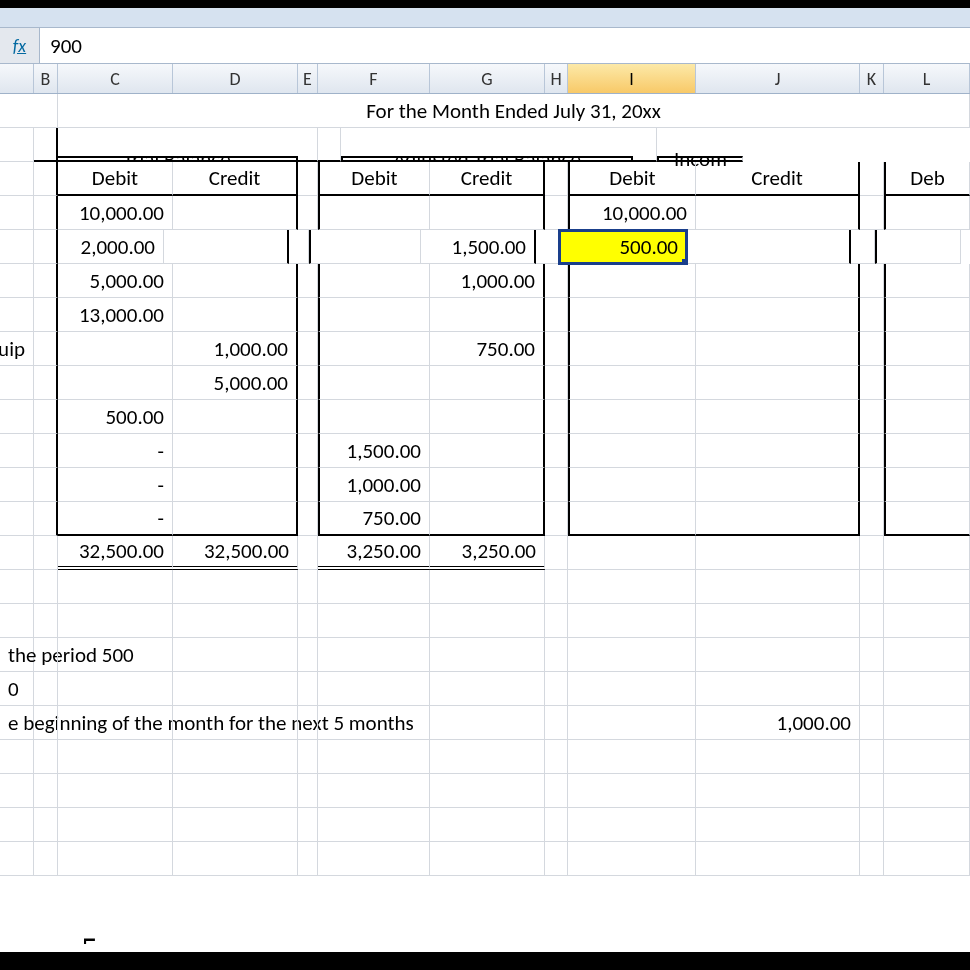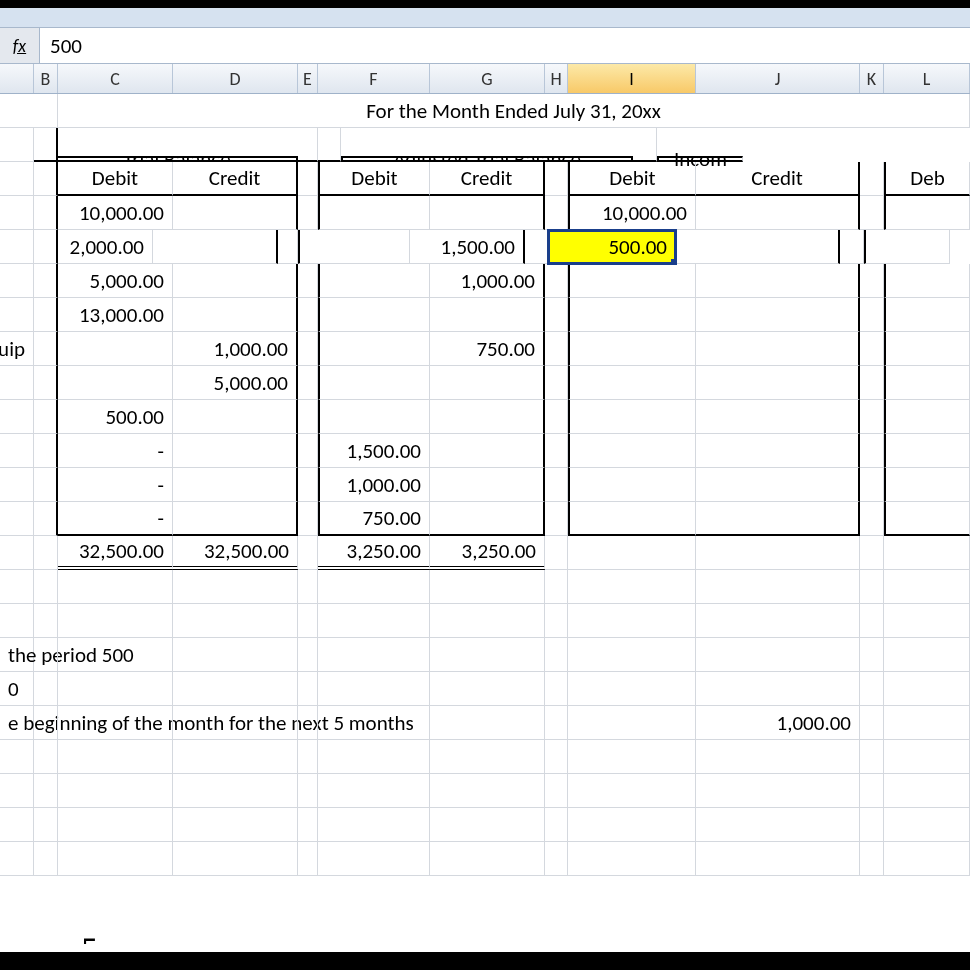--- a/index.html
+++ b/index.html
@@ -1,20 +1,20 @@
 <!DOCTYPE html>
 <html><head>
 <meta charset="utf-8">
 <style>
 * { box-sizing: border-box; margin: 0; padding: 0; }
 body { font-family: Calibri, Arial, sans-serif; font-size: 21px; background: #000; width: 970px; height: 970px; overflow: hidden; position: relative; }
 .wrap { position: absolute; top: 8px; left: 0; width: 970px; height: 944px; background: #fff; }
 .top-gap { height: 20px; background: #d6e2f0; border-bottom: 1px solid #a8b8cc; }
 .formula-bar { height: 36px; display: flex; align-items: center; border-bottom: 1px solid #a8b8cc; background: #ececf2; }
-.fx { width: 40px; text-align: left; font-style: italic; font-size: 18px; color: #000000; border-right: 1px solid #a8b8cc; height: 100%; display: flex; align-items: center; justify-content: center; background: #e4e8ee; text-decoration: underline; }
+.fx { width: 40px; text-align: left; font-style: italic; font-size: 18px; color: #0369a1; border-right: 1px solid #a8b8cc; height: 100%; display: flex; align-items: center; justify-content: center; background: #e4e8ee; text-decoration: underline; }
 .formula-input { flex: 1; padding: 0 10px; background: #fff; height: 100%; display: flex; align-items: center; font-size: 21px; }
 .grid { background: #fff; }
 .headers { display: flex; height: 30px; background: linear-gradient(#f6f8fb, #dfe6ef); border-bottom: 1px solid #9fb2c9; }
 .hcell { border-right: 1px solid #b8c6d8; display: flex; align-items: center; justify-content: center; font-size: 18px; color: #333; }
 .hcell.active { background: linear-gradient(#fce9a8, #f8c968); color: #000; }
 .rows { position: relative; }
 .row { display: flex; height: 34px; }
 .cell { border-right: 1px solid #d4d8de; border-bottom: 1px solid #d4d8de; display: flex; align-items: center; padding: 0 8px; font-size: 21px; color: #000; overflow: hidden; white-space: nowrap; position: relative; }
 .r { justify-content: flex-end; }
 .c { justify-content: center; }
@@ -29,21 +29,21 @@
 .oflow span { white-space: nowrap; }
 .cursor-shape { position: absolute; left: 83px; bottom: 15px; font-size: 26px; font-weight: bold; color: #000; }
 </style>
 </head>
 <body>
 
 <div class="wrap">
   <div class="top-gap"></div>
   <div class="formula-bar">
     <div class="fx">fx</div>
-    <div class="formula-input">500</div>
+    <div class="formula-input">900</div>
   </div>
   <div class="grid">
     <div class="headers">
       <div class="hcell" style="width:34px"></div>
       <div class="hcell" style="width:24px">B</div>
       <div class="hcell" style="width:115px">C</div>
       <div class="hcell" style="width:125px">D</div>
       <div class="hcell" style="width:20px">E</div>
       <div class="hcell" style="width:112px">F</div>
       <div class="hcell" style="width:115px">G</div>
@@ -92,21 +92,21 @@
           <div class="cell r br" style="width: 115px;"></div>
           <div class="cell " style="width: 23px;"></div>
           <div class="cell r bl" style="width: 128px;">10,000.00</div>
           <div class="cell r br" style="width: 164px;"></div>
           <div class="cell " style="width: 24px;"></div>
           <div class="cell bl" style="width: 86px;"></div>
         </div>
         <div class="row">
           <div class="cell r" style="width: 34px;"></div>
           <div class="cell br" style="width: 24px;"></div>
-          <div class="cell r" style="width: 95px;">2,000.00</div>
+          <div class="cell r" style="width: 106px;">2,000.00</div>
           <div class="cell r br" style="width: 125px;"></div>
           <div class="cell " style="width: 20px;"></div>
           <div class="cell r bl" style="width: 112px;"></div>
           <div class="cell r br" style="width: 115px;">1,500.00</div>
           <div class="cell " style="width: 23px;"></div>
           <div class="cell r bl selected" style="width: 128px;">500.00<div class="fill-handle"></div></div>
           <div class="cell r br" style="width: 164px;"></div>
           <div class="cell " style="width: 24px;"></div>
           <div class="cell bl" style="width: 86px;"></div>
         </div>

